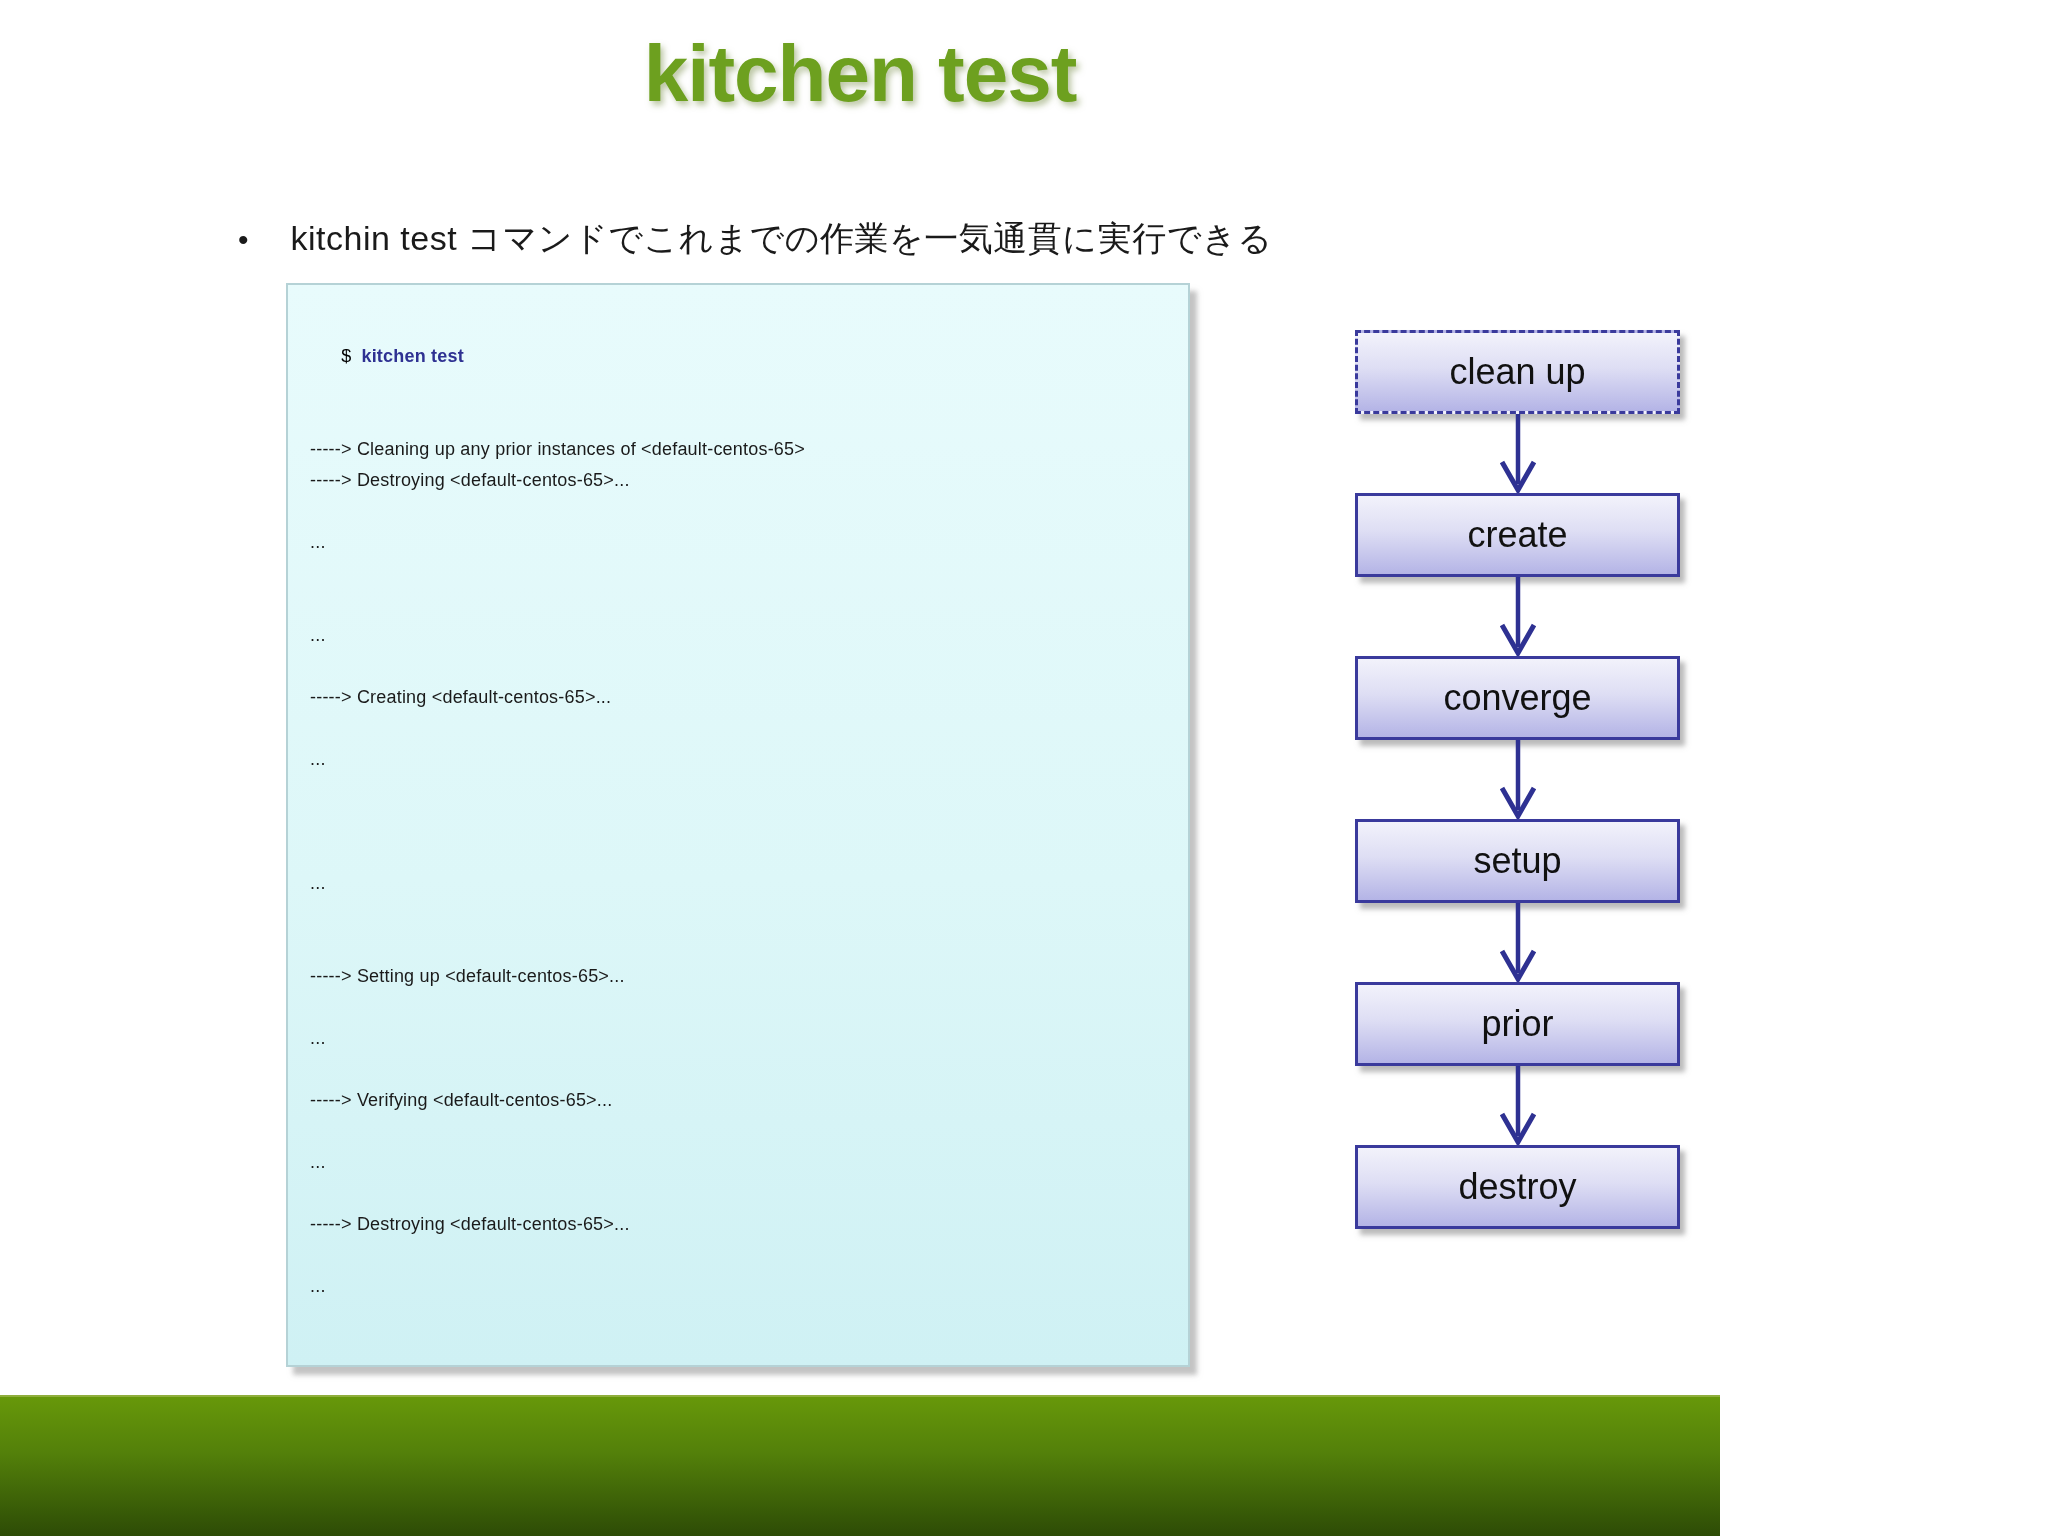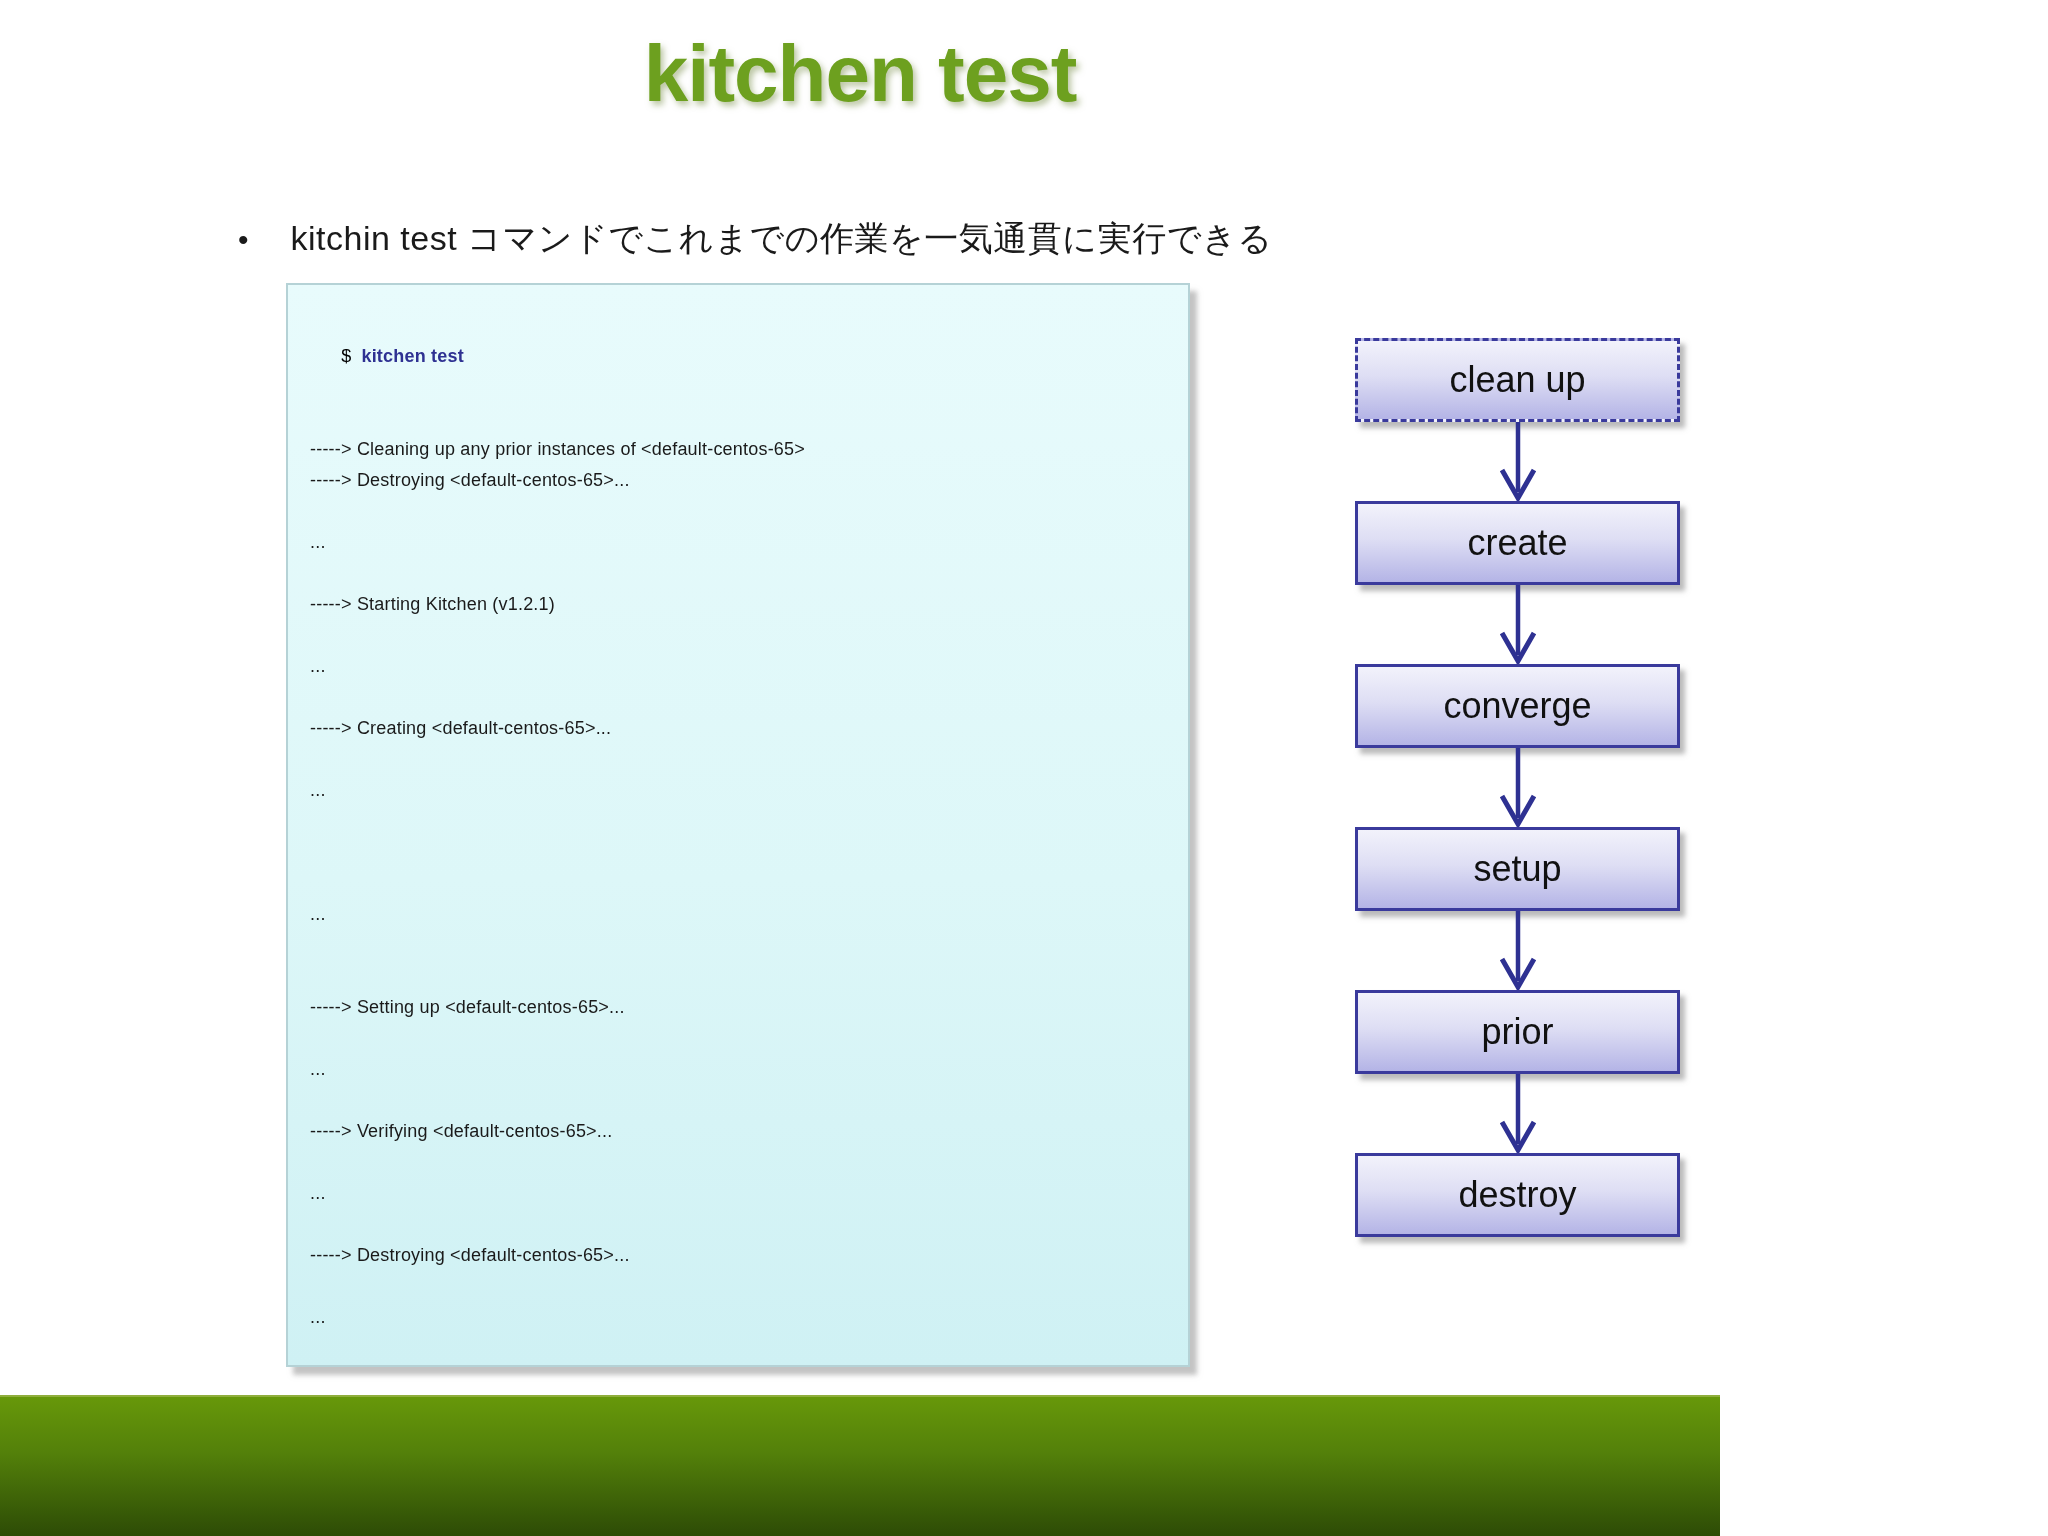--- a/index.html
+++ b/index.html
@@ -80,21 +80,21 @@
     box-sizing: border-box;
     border: 3px solid #3a3a9c;
     background: linear-gradient(180deg, #f2f2fb 0%, #dedef4 45%, #b4b4e6 100%);
     box-shadow: 5px 6px 5px rgba(120, 120, 120, 0.5);
     display: flex;
     align-items: center;
     justify-content: center;
     font-size: 36px;
     color: #111111;
   }
-  .flow-box.dashed { border-style: dashed; margin-top: 8px; }
+  .flow-box.dashed { border-style: dashed; }
   .flow-arrow {
     width: 44px;
     height: 79px;
     display: block;
   }
 
   
   .footer-bar {
     position: absolute;
     left: 0;
@@ -121,21 +121,20 @@
     <div class="console-line command-line">
       <span class="prompt">$</span><span class="command">kitchen test</span>
     </div>
     <div>
         <div class="console-line">&nbsp;</div>
         <div class="console-line">-----&gt; Cleaning up any prior instances of &lt;default-centos-65&gt;</div>
         <div class="console-line">-----&gt; Destroying &lt;default-centos-65&gt;...</div>
         <div class="console-line">&nbsp;</div>
         <div class="console-line">...</div>
         <div class="console-line">&nbsp;</div>
-        <div class="console-line">-----&gt; Starting Kitchen (v1.2.1)</div>
         <div class="console-line">&nbsp;</div>
         <div class="console-line">...</div>
         <div class="console-line">&nbsp;</div>
         <div class="console-line">-----&gt; Creating &lt;default-centos-65&gt;...</div>
         <div class="console-line">&nbsp;</div>
         <div class="console-line">...</div>
         <div class="console-line">&nbsp;</div>
         <div class="console-line">&nbsp;</div>
         <div class="console-line">&nbsp;</div>
         <div class="console-line">...</div>

